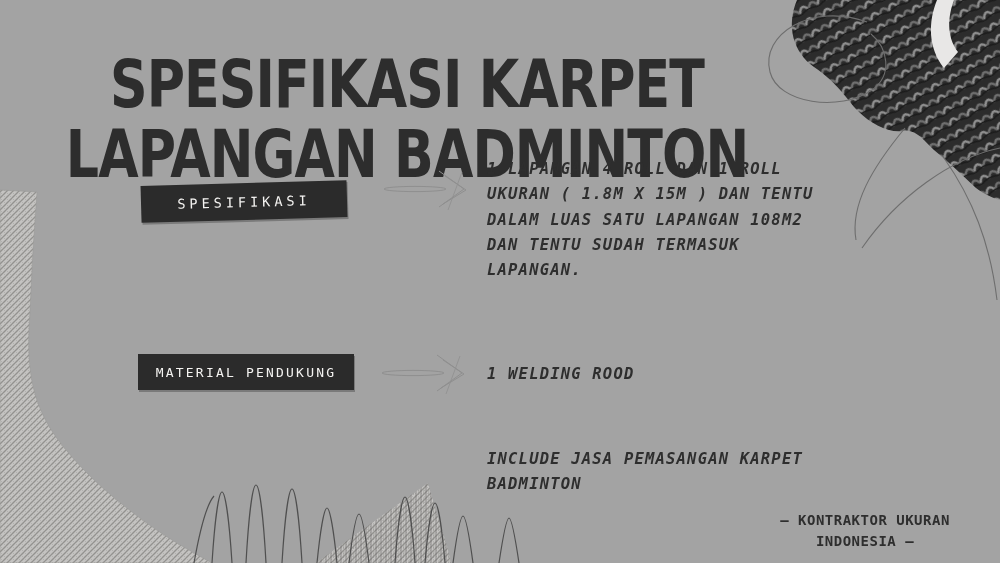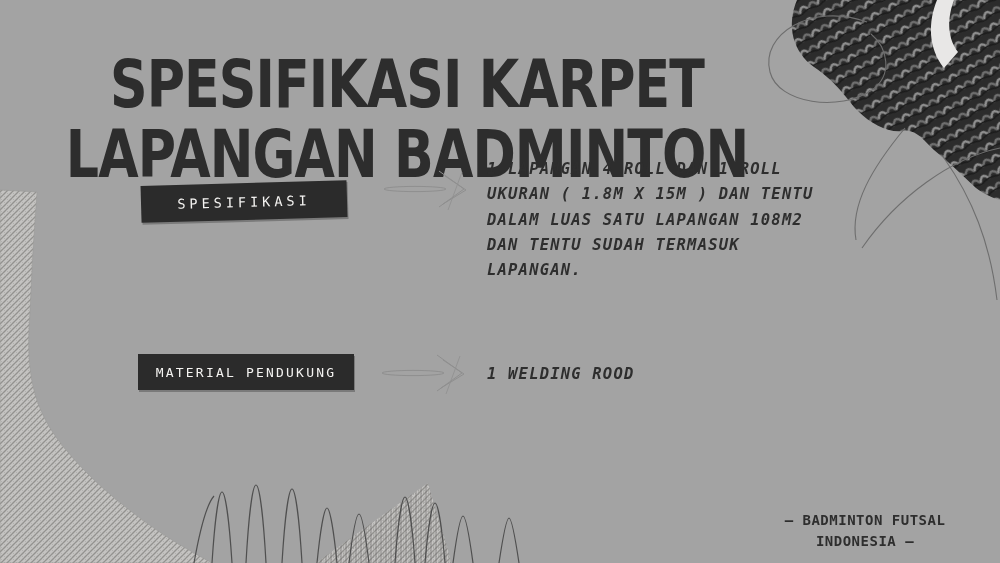--- a/index.html
+++ b/index.html
@@ -122,19 +122,23 @@
       <ellipse cx="33" cy="23" rx="31" ry="2.6"></ellipse>
       <path d="M57,5 L82,23 L57,41"></path>
       <path d="M63,10 L84,24 L61,38"></path>
       <path d="M66,44 L80,6" stroke-width="0.8"></path>
     </g>
   </svg>
   <div class="bodytext sec2-text">
     <div>1 WELDING ROOD</div>
   </div>
 
+  <div class="bodytext note-text">
+    <div>INCLUDE JASA PEMASANGAN KARPET</div>
+    <div>BADMINTON</div>
+  </div>
 
   <div class="footer">
-    <div>– BADMINTON FUTSAL</div>
+    <div>– KONTRAKTOR UKURAN</div>
     <div>INDONESIA –</div>
   </div>
 
 </div>
 
 </body></html>

